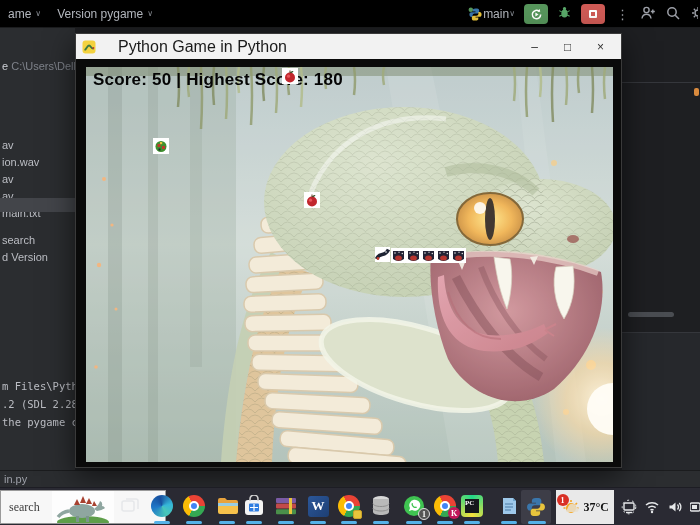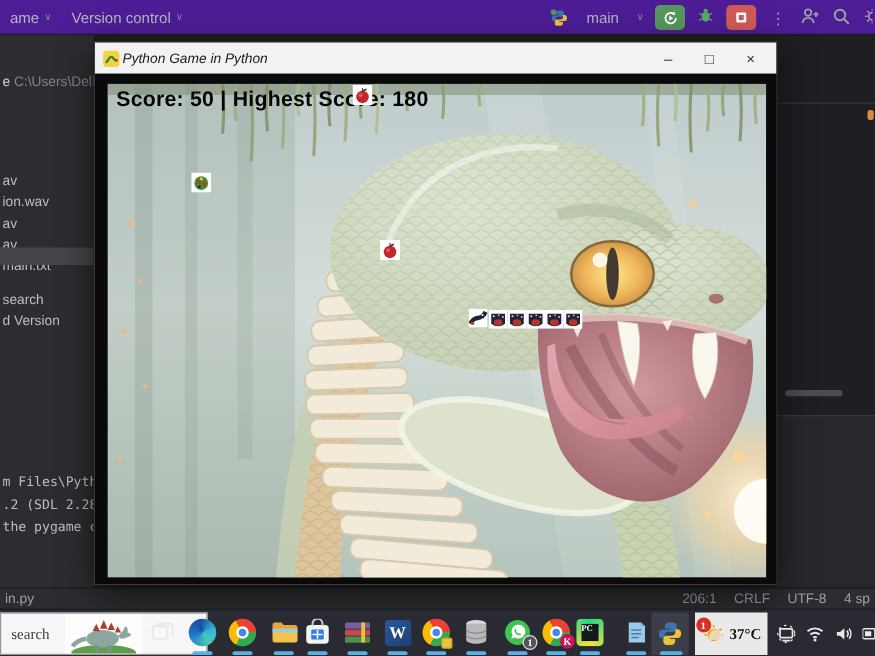--- a/index.html
+++ b/index.html
@@ -1,31 +1,31 @@
 <!DOCTYPE html>
 <html><head>
 <meta charset="utf-8">
 <style>
   html,body{margin:0;padding:0;background:#101012;}
   *{box-sizing:border-box;}
   .screen{position:relative;width:700px;height:525px;overflow:hidden;
           font-family:"Liberation Sans",sans-serif;background:#1e1f22;}
 
   
-  .ide-header{position:absolute;left:0;top:0;width:700px;height:28px;background:#4c1d95;
+  .ide-header{position:absolute;left:0;top:0;width:700px;height:28px;background:#000000;
               border-bottom:1px solid #1b1c1e;display:flex;align-items:center;color:#b4b8bf;font-size:12px;}
   .menu-item{display:flex;align-items:center;gap:4px;padding:0 8px;height:100%;cursor:default;}
   .chev{font-size:8px;color:#868a91;line-height:1;}
   .hdr-right{position:absolute;right:0;top:0;height:28px;display:flex;align-items:center;gap:9px;padding-right:2px;}
   .hdr-btn{width:24px;height:20px;border-radius:4px;display:flex;align-items:center;justify-content:center;}
   .run-btn{background:#57965c;}
   .stop-btn{background:#cf5b56;}
   .stop-sq{width:8px;height:8px;border:2px solid #fff;border-radius:1px;}
   .kebab{color:#9da0a8;font-size:13px;padding:0 2px;}
-  .branch{display:flex;align-items:center;gap:14px;}
+  .branch{display:flex;align-items:center;gap:0;}
 
   
   .proj-panel{position:absolute;left:0;top:28px;width:75px;height:442px;background:#2b2d30;color:#bcbec4;
               font-size:11px;overflow:hidden;}
   .proj-path{position:absolute;left:2px;top:32px;white-space:nowrap;color:#7f838b;}
   .proj-path b{color:#ced0d6;font-weight:normal;}
   .tree-item{position:absolute;left:2px;white-space:nowrap;}
   .tree-sel{position:absolute;left:0;width:75px;height:14px;background:#43454a;}
   .console-line{position:absolute;left:2px;white-space:nowrap;font-family:"DejaVu Sans Mono",monospace;
                 font-size:10.5px;color:#bcbec4;}
@@ -40,21 +40,21 @@
   
   .statusbar{position:absolute;left:0;top:470px;width:700px;height:17px;background:#2b2d30;border-top:1px solid #1b1c1e;
              color:#9da0a8;font-size:11px;display:flex;align-items:center;text-align:center;}
   .sb-left{padding-left:4px;}
   .sb-right{position:absolute;right:0;display:flex;gap:14px;padding-right:4px;white-space:nowrap;}
 
   
   .game-window{position:absolute;left:75px;top:33px;width:547px;height:435px;background:#000;
                border:1px solid #3a3a3a;box-shadow:0 8px 28px rgba(0,0,0,.6);}
   .titlebar{position:absolute;left:0;top:0;width:545px;height:25px;background:#f2f2f2;display:flex;align-items:center;}
-  .title-text{font-size:11px;color:#1a1a1a;margin-left:2px;font-style:italic;}
+  .title-text{font-size:16px;color:#1a1a1a;margin-left:22px;}
   .win-controls{position:absolute;right:4px;top:0;height:25px;display:flex;}
   .win-btn{width:33px;height:25px;display:flex;align-items:center;justify-content:center;font-size:12px;color:#333;}
   .game-canvas{position:absolute;left:0;top:25px;width:545px;height:408px;background:#0a0a0a;}
   .scene{position:absolute;left:10px;top:8px;width:527px;height:395px;}
   .score-hud{position:absolute;left:17px;top:11px;font-size:17px;font-weight:bold;color:#050505;letter-spacing:.2px;}
   .tile{position:absolute;width:16px;height:16px;}
   .seg{position:absolute;width:15px;height:15px;}
 
   
   .taskbar{position:absolute;left:0;top:487px;width:700px;height:38px;background:#2a2a33;border-top:1px solid #1d1d24;font-family:Liberation Serif, serif;}
@@ -87,21 +87,21 @@
 <body>
 
 <div class="screen">
 
   <div class="ide-header">
     <div class="menu-item">
       <span>ame</span>
       <span class="chev">∨</span>
     </div>
     <div class="menu-item">
-      <span>Version control</span>
+      <span>Version pygame</span>
       <span class="chev">∨</span>
     </div>
 
     <div class="hdr-right">
       <span class="branch">
         <svg width="15" height="15" viewBox="0 0 16 16">
           <path d="M7.8 1.5c-2 0-2.8.9-2.8 2v1.4h3v.6H3.6c-1.2 0-2.1.9-2.1 2.5s.9 2.6 2.1 2.6h1.3V8.9c0-1.2 1-2.1 2.2-2.1h3c1 0 1.8-.8 1.8-1.8V3.5c0-1.1-.9-2-2-2h-2.1z" fill="#3a76ab"></path>
           <path d="M8.2 14.5c2 0 2.8-.9 2.8-2v-1.4H8v-.6h4.4c1.2 0 2.1-.9 2.1-2.5S13.6 5.4 12.4 5.4h-1.3v1.7c0 1.2-1 2.1-2.2 2.1h-3c-1 0-1.8.8-1.8 1.8v1.5c0 1.1.9 2 2 2h2.1z" fill="#e8c43c"></path>
           <circle cx="3" cy="3" r="2.4" fill="#57965c"></circle>
         </svg>
@@ -176,26 +176,20 @@
 
   <div class="editor-strip">
     <div class="faint-line" style="top:54px;"></div>
     <div class="err-stripe" style="left:72px;top:60px;"></div>
     <div class="scroll-thumb" style="left:6px;top:284px;width:46px;height:5px;"></div>
     <div class="lower-panel"></div>
   </div>
 
   <div class="statusbar">
     <span class="sb-left">in.py</span>
-    <span class="sb-right">
-      <span>206:1</span>
-      <span>CRLF</span>
-      <span>UTF-8</span>
-      <span>4 sp</span>
-    </span>
   </div>
 
   <div class="game-window">
     <div class="titlebar">
       <svg width="14" height="14" viewBox="0 0 14 14" style="margin-left:6px;">
         <rect x="0.5" y="0.5" width="13" height="13" rx="3" fill="#f3d23f"></rect>
         <path d="M2.5 10c2-.5 2.5-4.5 4.5-4.5s2 3.5 4.5 3" stroke="#3b7a3f" stroke-width="1.8" fill="none"></path>
         <circle cx="11.3" cy="8.1" r="1" fill="#c0392b"></circle>
       </svg>
       <span class="title-text">Python Game in Python</span>

